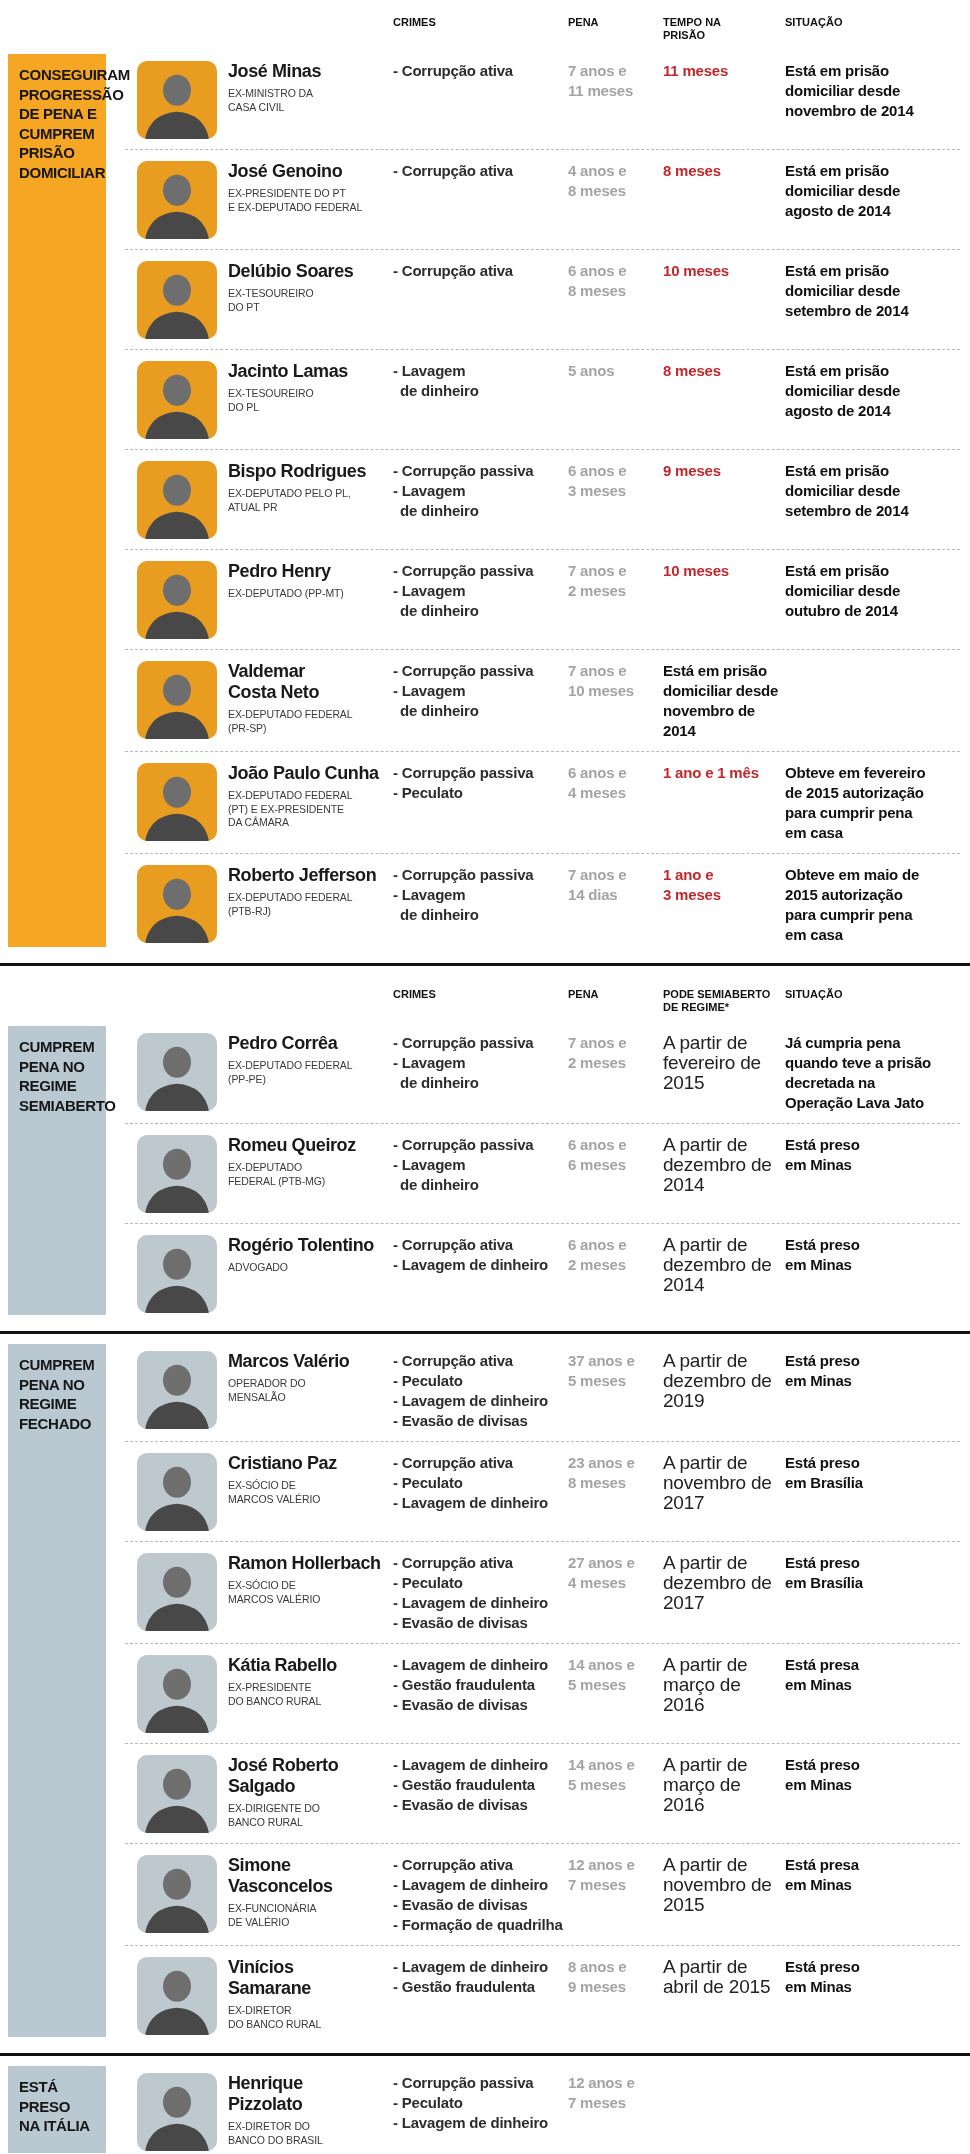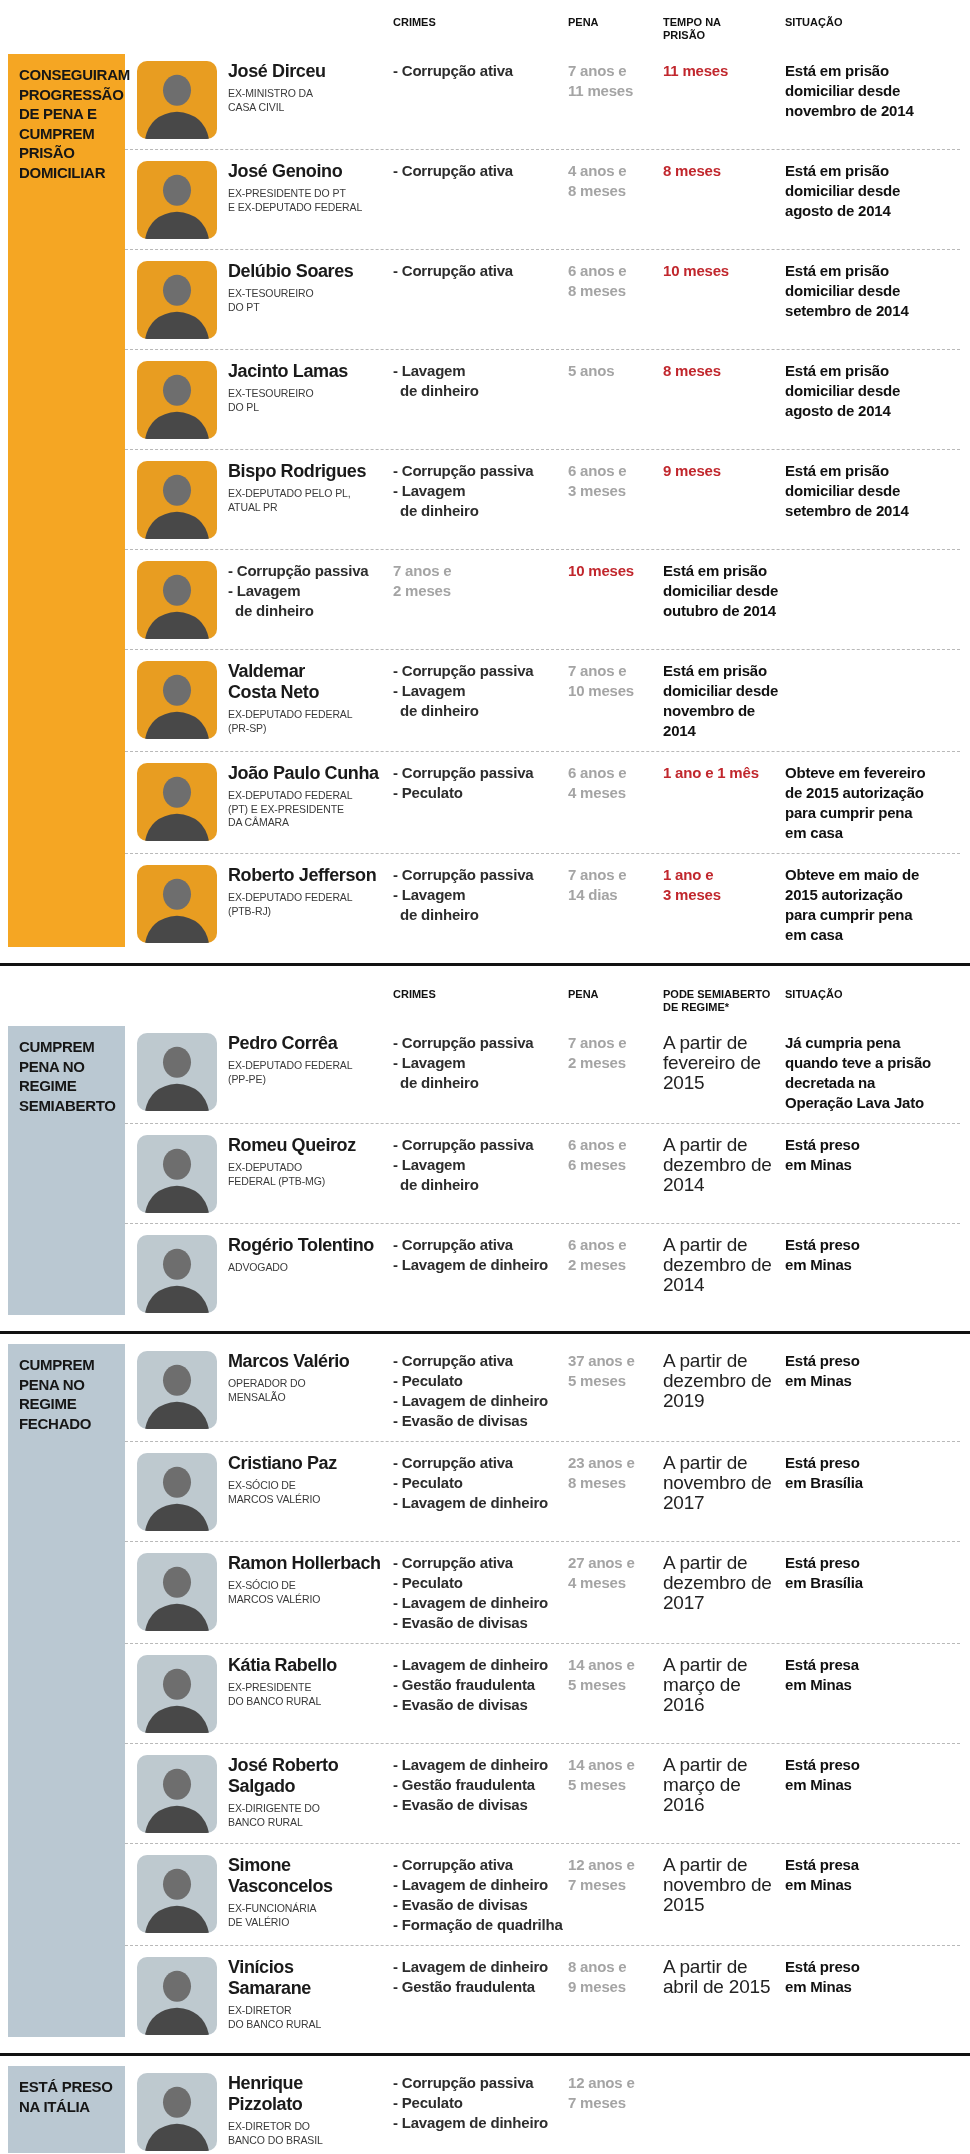--- a/index.html
+++ b/index.html
@@ -8,21 +8,21 @@
   
   .row-grid{display:grid;grid-template-columns:103px 165px 175px 95px 122px 1fr;}
   .withmargin{margin-left:125px;margin-right:10px;}
   
   .headrow{padding-top:5px;padding-bottom:8px;}
   .headrow .h{font-size:11px;font-weight:bold;letter-spacing:0;line-height:13px;color:#111;margin-top:11px;}
   
   .thickline{height:3px;background:#111;margin:4px 0 6px 0;}
   
   .section{position:relative;padding-bottom:4px;}
-  .label-box{position:absolute;left:8px;top:4px;bottom:12px;width:117px;box-sizing:border-box;
+  .label-box{position:absolute;left:8px;top:4px;bottom:12px;width:98px;box-sizing:border-box;
              padding:11px 6px 0 11px;font-weight:bold;font-size:15px;line-height:19.5px;letter-spacing:-0.3px;}
   .label-orange{background:#F5A623;color:#161616;}
   .label-blue{background:#BAC8D2;color:#161616;}
   .rows{margin-left:125px;margin-right:10px;}
   .row{padding:11px 0 10px 0;min-height:62px;}
   .row + .row{border-top:1px dashed #b9b9b9;}
   .cell{box-sizing:border-box;}
   .photo{width:80px;height:78px;border-radius:10px;overflow:hidden;margin-left:12px;}
   .photo-orange{background:#F5A623;}
   .photo-blue{background:#C9D4DB;}
@@ -68,21 +68,21 @@
         <div class="rows">
           <div class="row row-grid">
             <div class="cell photo-cell">
               <div class="photo photo-orange"><svg viewBox="0 0 80 80" width="100%" height="100%" preserveAspectRatio="none">
                   <rect width="80" height="80" fill="rgba(0,0,0,0.05)"></rect>
                   <ellipse cx="40" cy="30" rx="14" ry="16" fill="#6e6e6e"></ellipse>
                   <path d="M8 80 Q13 54 40 52 Q67 54 72 80 Z" fill="#484848"></path>
                 </svg></div>
             </div>
             <div class="cell name-cell">
-              <div class="pname">José Dirceu</div>
+              <div class="pname">José Minas</div>
               <div class="ptitle">EX-MINISTRO DA</div>
               <div class="ptitle">CASA CIVIL</div>
             </div>
             <div class="cell crimes-cell">
               <div class="crime-line">- Corrupção ativa</div>
             </div>
             <div class="cell pena-cell">
               <div class="pena-line">7 anos e</div>
               <div class="pena-line">11 meses</div>
             </div>
@@ -213,20 +213,24 @@
               <div class="sit-line">setembro de 2014</div>
             </div>
           </div>
           <div class="row row-grid">
             <div class="cell photo-cell">
               <div class="photo photo-orange"><svg viewBox="0 0 80 80" width="100%" height="100%" preserveAspectRatio="none">
                   <rect width="80" height="80" fill="rgba(0,0,0,0.05)"></rect>
                   <ellipse cx="40" cy="30" rx="14" ry="16" fill="#6e6e6e"></ellipse>
                   <path d="M8 80 Q13 54 40 52 Q67 54 72 80 Z" fill="#484848"></path>
                 </svg></div>
+            </div>
+            <div class="cell name-cell">
+              <div class="pname">Pedro Henry</div>
+              <div class="ptitle">EX-DEPUTADO (PP-MT)</div>
             </div>
             <div class="cell crimes-cell">
               <div class="crime-line">- Corrupção passiva</div>
               <div class="crime-line">- Lavagem</div>
               <div class="crime-line crime-cont">de dinheiro</div>
             </div>
             <div class="cell pena-cell">
               <div class="pena-line">7 anos e</div>
               <div class="pena-line">2 meses</div>
             </div>

